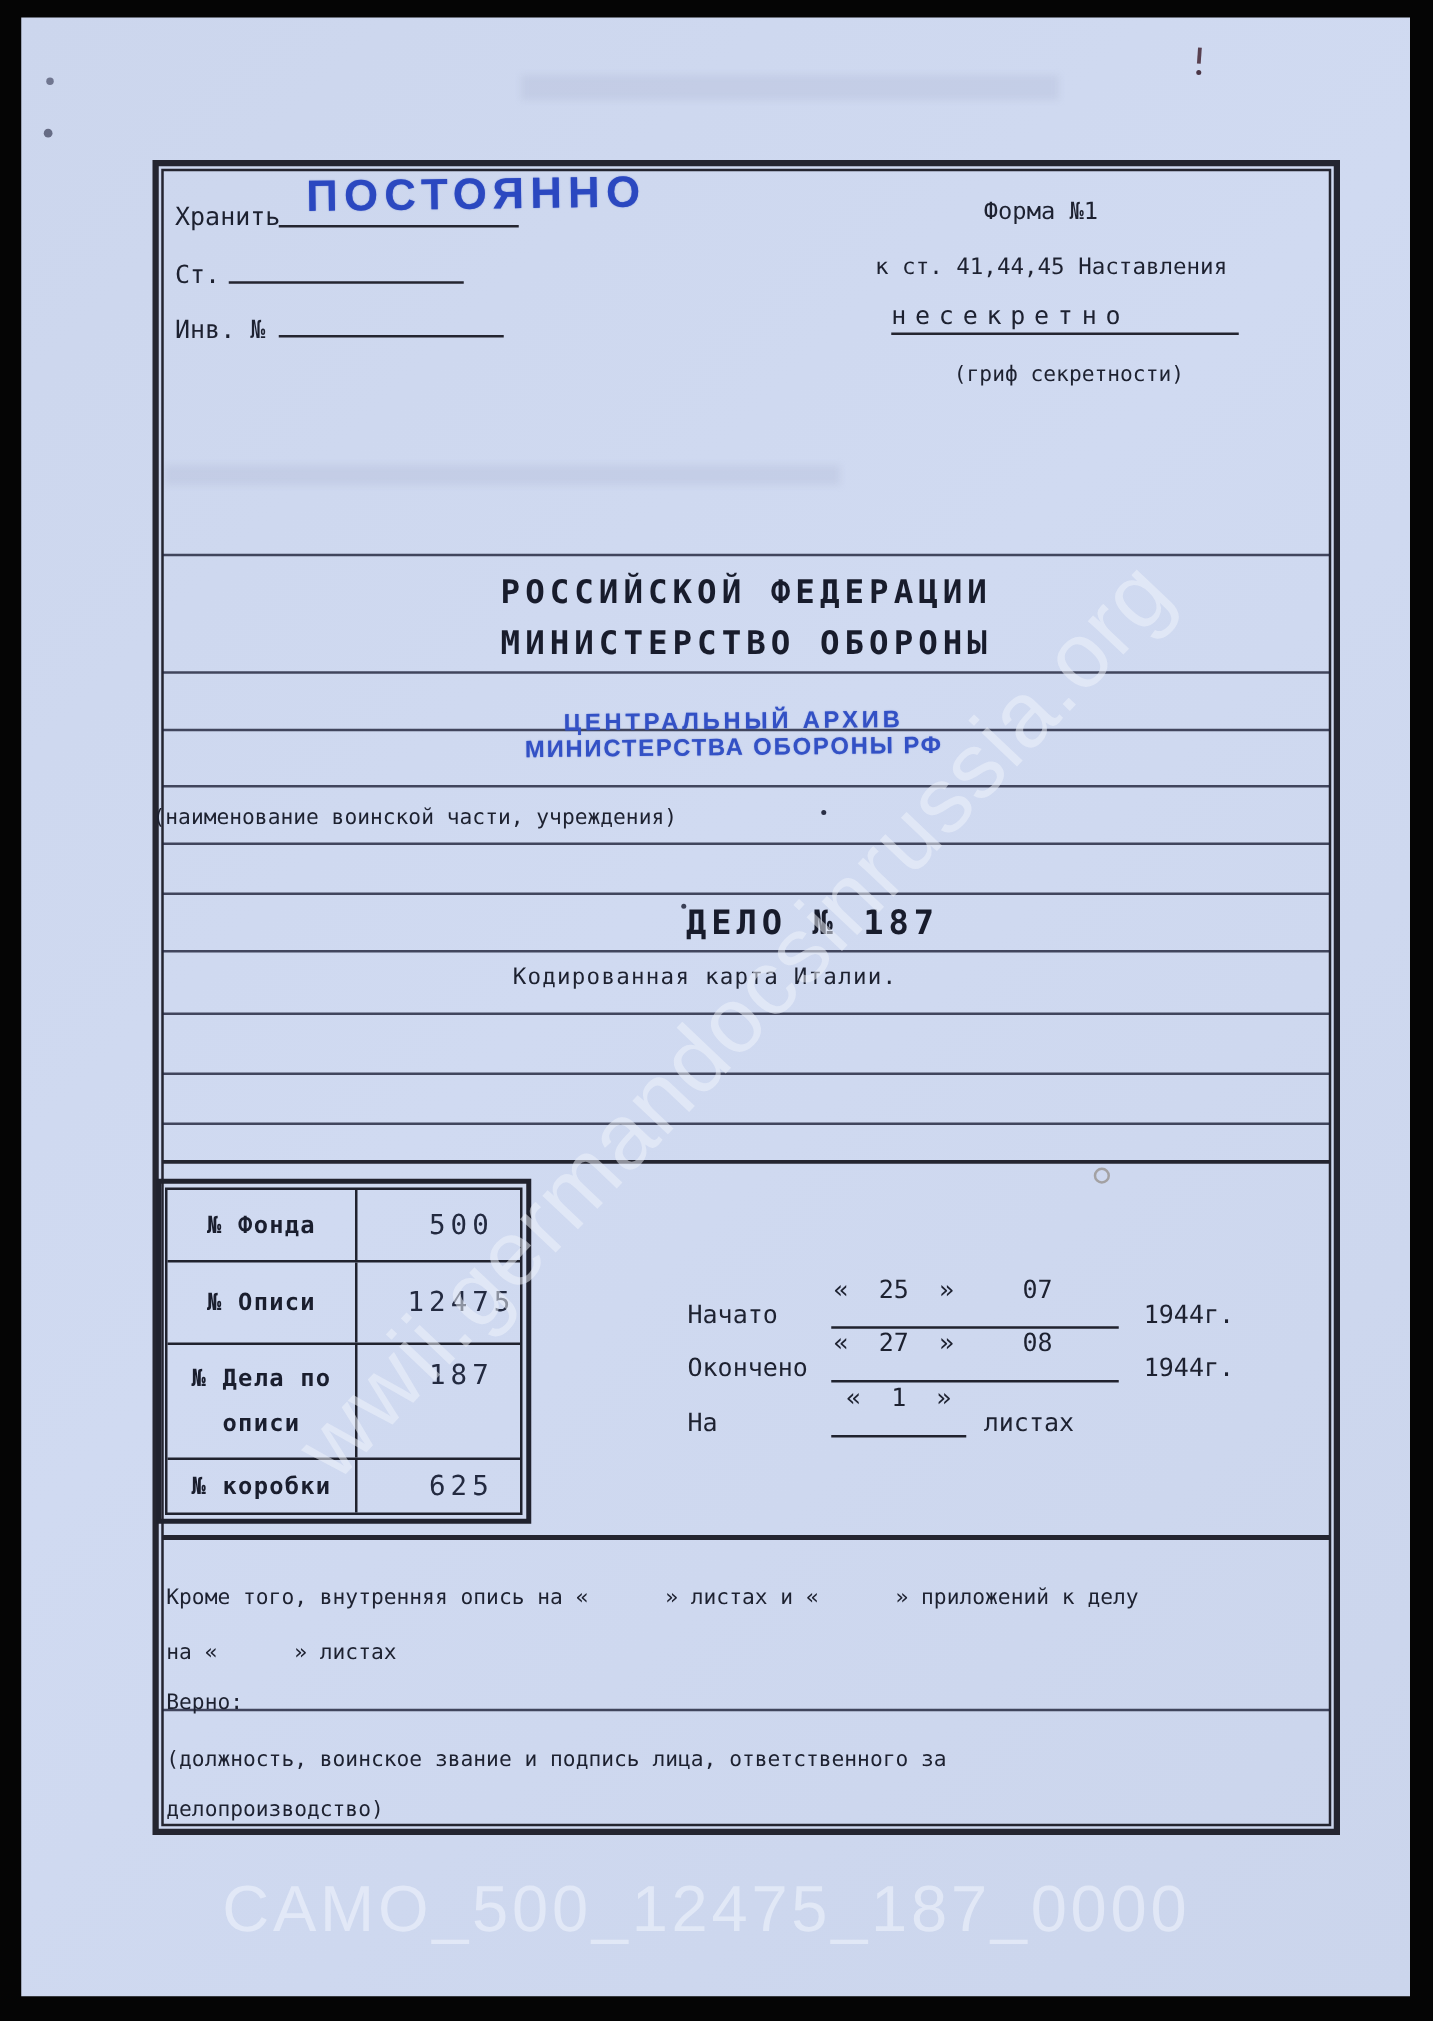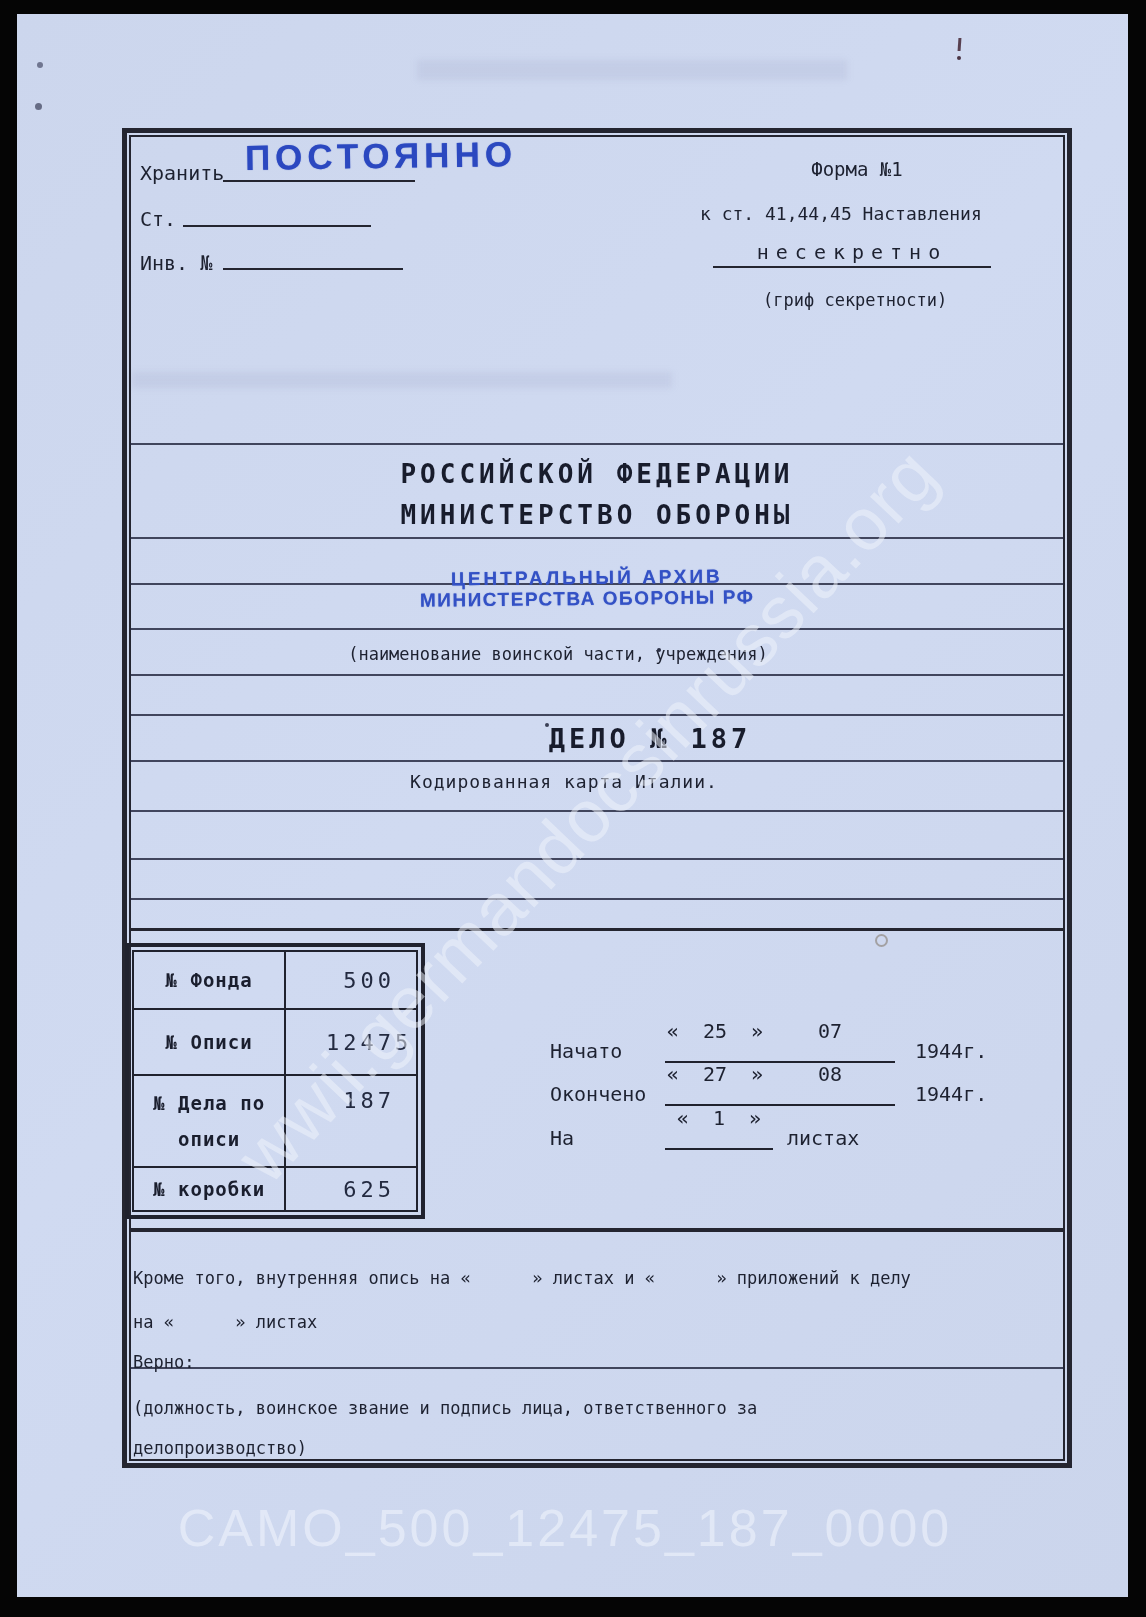--- a/index.html
+++ b/index.html
@@ -10,21 +10,21 @@
     overflow:hidden;
     font-family:"DejaVu Sans Mono","Liberation Mono",monospace;
   }
   .page {
     position:absolute; left:17px; top:14px; width:1111px; height:1583px;
     background:linear-gradient(135deg,#ccd6ed 0%,#d0daf1 45%,#cbd5ec 100%);
   }
   
   .t { position:absolute; color:#1d2130; line-height:1.25; z-index:3; }
   .pre { white-space:pre; }
-  .ctr { text-align:center; }
+  .ctr { }
 
   
   .frame { position:absolute; left:105px; top:114px; width:940px; height:1330px;
            border:5px solid #242530; z-index:2; }
   .frame-inner { position:absolute; inset:2px; border:2px solid #242530; }
 
   
   .rline { position:absolute; left:113px; width:934px; height:0;
            border-top:2px solid rgba(33,37,60,0.82); z-index:2; }
   .rline.thick3 { border-top:3px solid #242530; }

